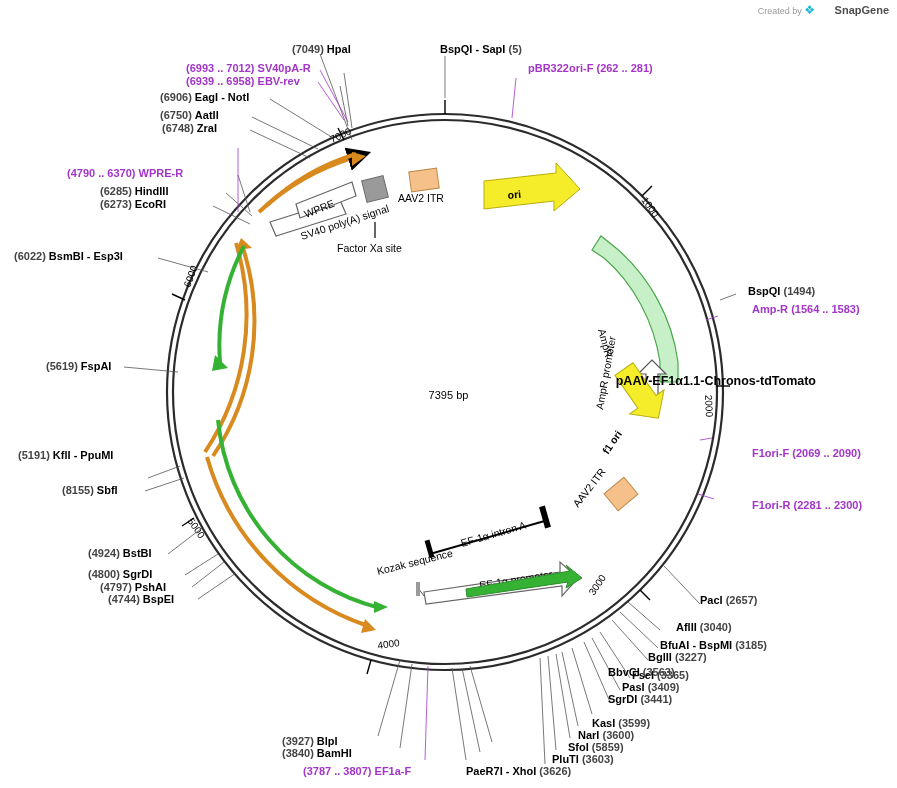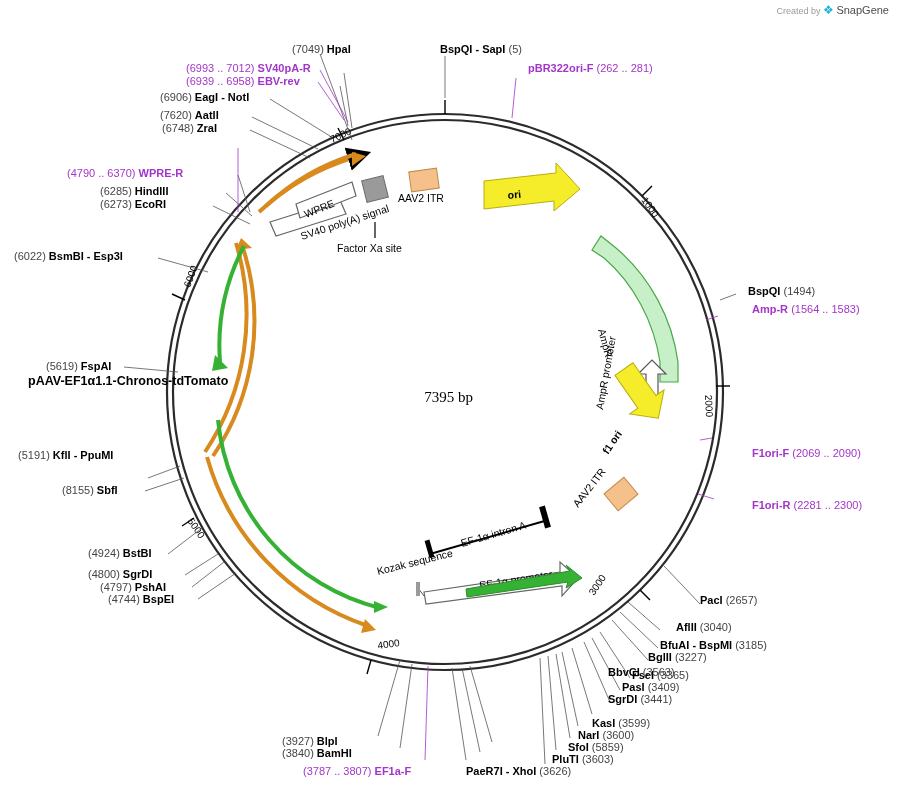--- a/index.html
+++ b/index.html
@@ -1,26 +1,26 @@
 <!DOCTYPE html>
 <html><head>
 <meta charset="utf-8">
 <style>
   html,body{margin:0;padding:0;background:#ffffff;}
   body{width:897px;height:788px;position:relative;font-family:"Liberation Sans",sans-serif;overflow:hidden;}
   .stage{position:absolute;left:0;top:0;width:897px;height:788px;}
   .lbl{position:absolute;white-space:nowrap;font-size:11px;color:#000;}
   .lbl .nm{font-weight:bold;text-align:right;}
-  .lbl .pos{color:#444;font-weight:normal;}
+  .lbl .pos{color:#444;font-weight:bold;}
   .lbl.purple,.lbl.purple .nm,.lbl.purple .pos{color:#a335c8;}
   .lbl.purple .pos{color:#a335c8;}
-  .center-title{position:absolute;left:0;width:816px;text-align:left;font-size:12.5px;font-weight:bold;color:#000;padding-left:28px;}
-  .center-sub{position:absolute;left:0;width:897px;text-align:center;font-size:15px;color:#000;font-family:Liberation Serif, serif;}
+  .center-title{position:absolute;left:0;width:816px;text-align:right;font-size:12.5px;font-weight:bold;color:#000;}
+  .center-sub{position:absolute;left:0;width:897px;text-align:center;font-size:11px;color:#000;}
   .credit{position:absolute;top:3px;right:8px;font-size:9px;color:#9a9a9a;}
-  .credit .sg{color:#4d4d4d;font-weight:normal;font-size:11px;}
+  .credit .sg{color:#4d4d4d;font-weight:bold;font-size:11px;margin-left:17px;}
   .credit .sgmark{color:#19b6d8;font-size:12px;}
   svg{position:absolute;left:0;top:0;}
   .tickno{font-size:10px;fill:#000;}
   .ftxt{font-size:10.5px;fill:#000;}
 </style>
 </head>
 <body>
 
 <div class="stage">
 
@@ -217,21 +217,21 @@
   </div>
   <div class="lbl purple" style="left:186px;top:75px">
     <span class="pos">(6939 .. 6958)</span>
     <span class="nm">EBV-rev</span>
   </div>
   <div class="lbl" style="left:160px;top:91px">
     <span class="pos">(6906)</span>
     <span class="nm">EagI  - NotI</span>
   </div>
   <div class="lbl" style="left:160px;top:109px">
-    <span class="pos">(7620)</span>
+    <span class="pos">(6750)</span>
     <span class="nm">AatII</span>
   </div>
   <div class="lbl" style="left:162px;top:122px">
     <span class="pos">(6748)</span>
     <span class="nm">ZraI</span>
   </div>
   <div class="lbl purple" style="left:67px;top:167px">
     <span class="pos">(4790 .. 6370)</span>
     <span class="nm">WPRE-R</span>
   </div>

